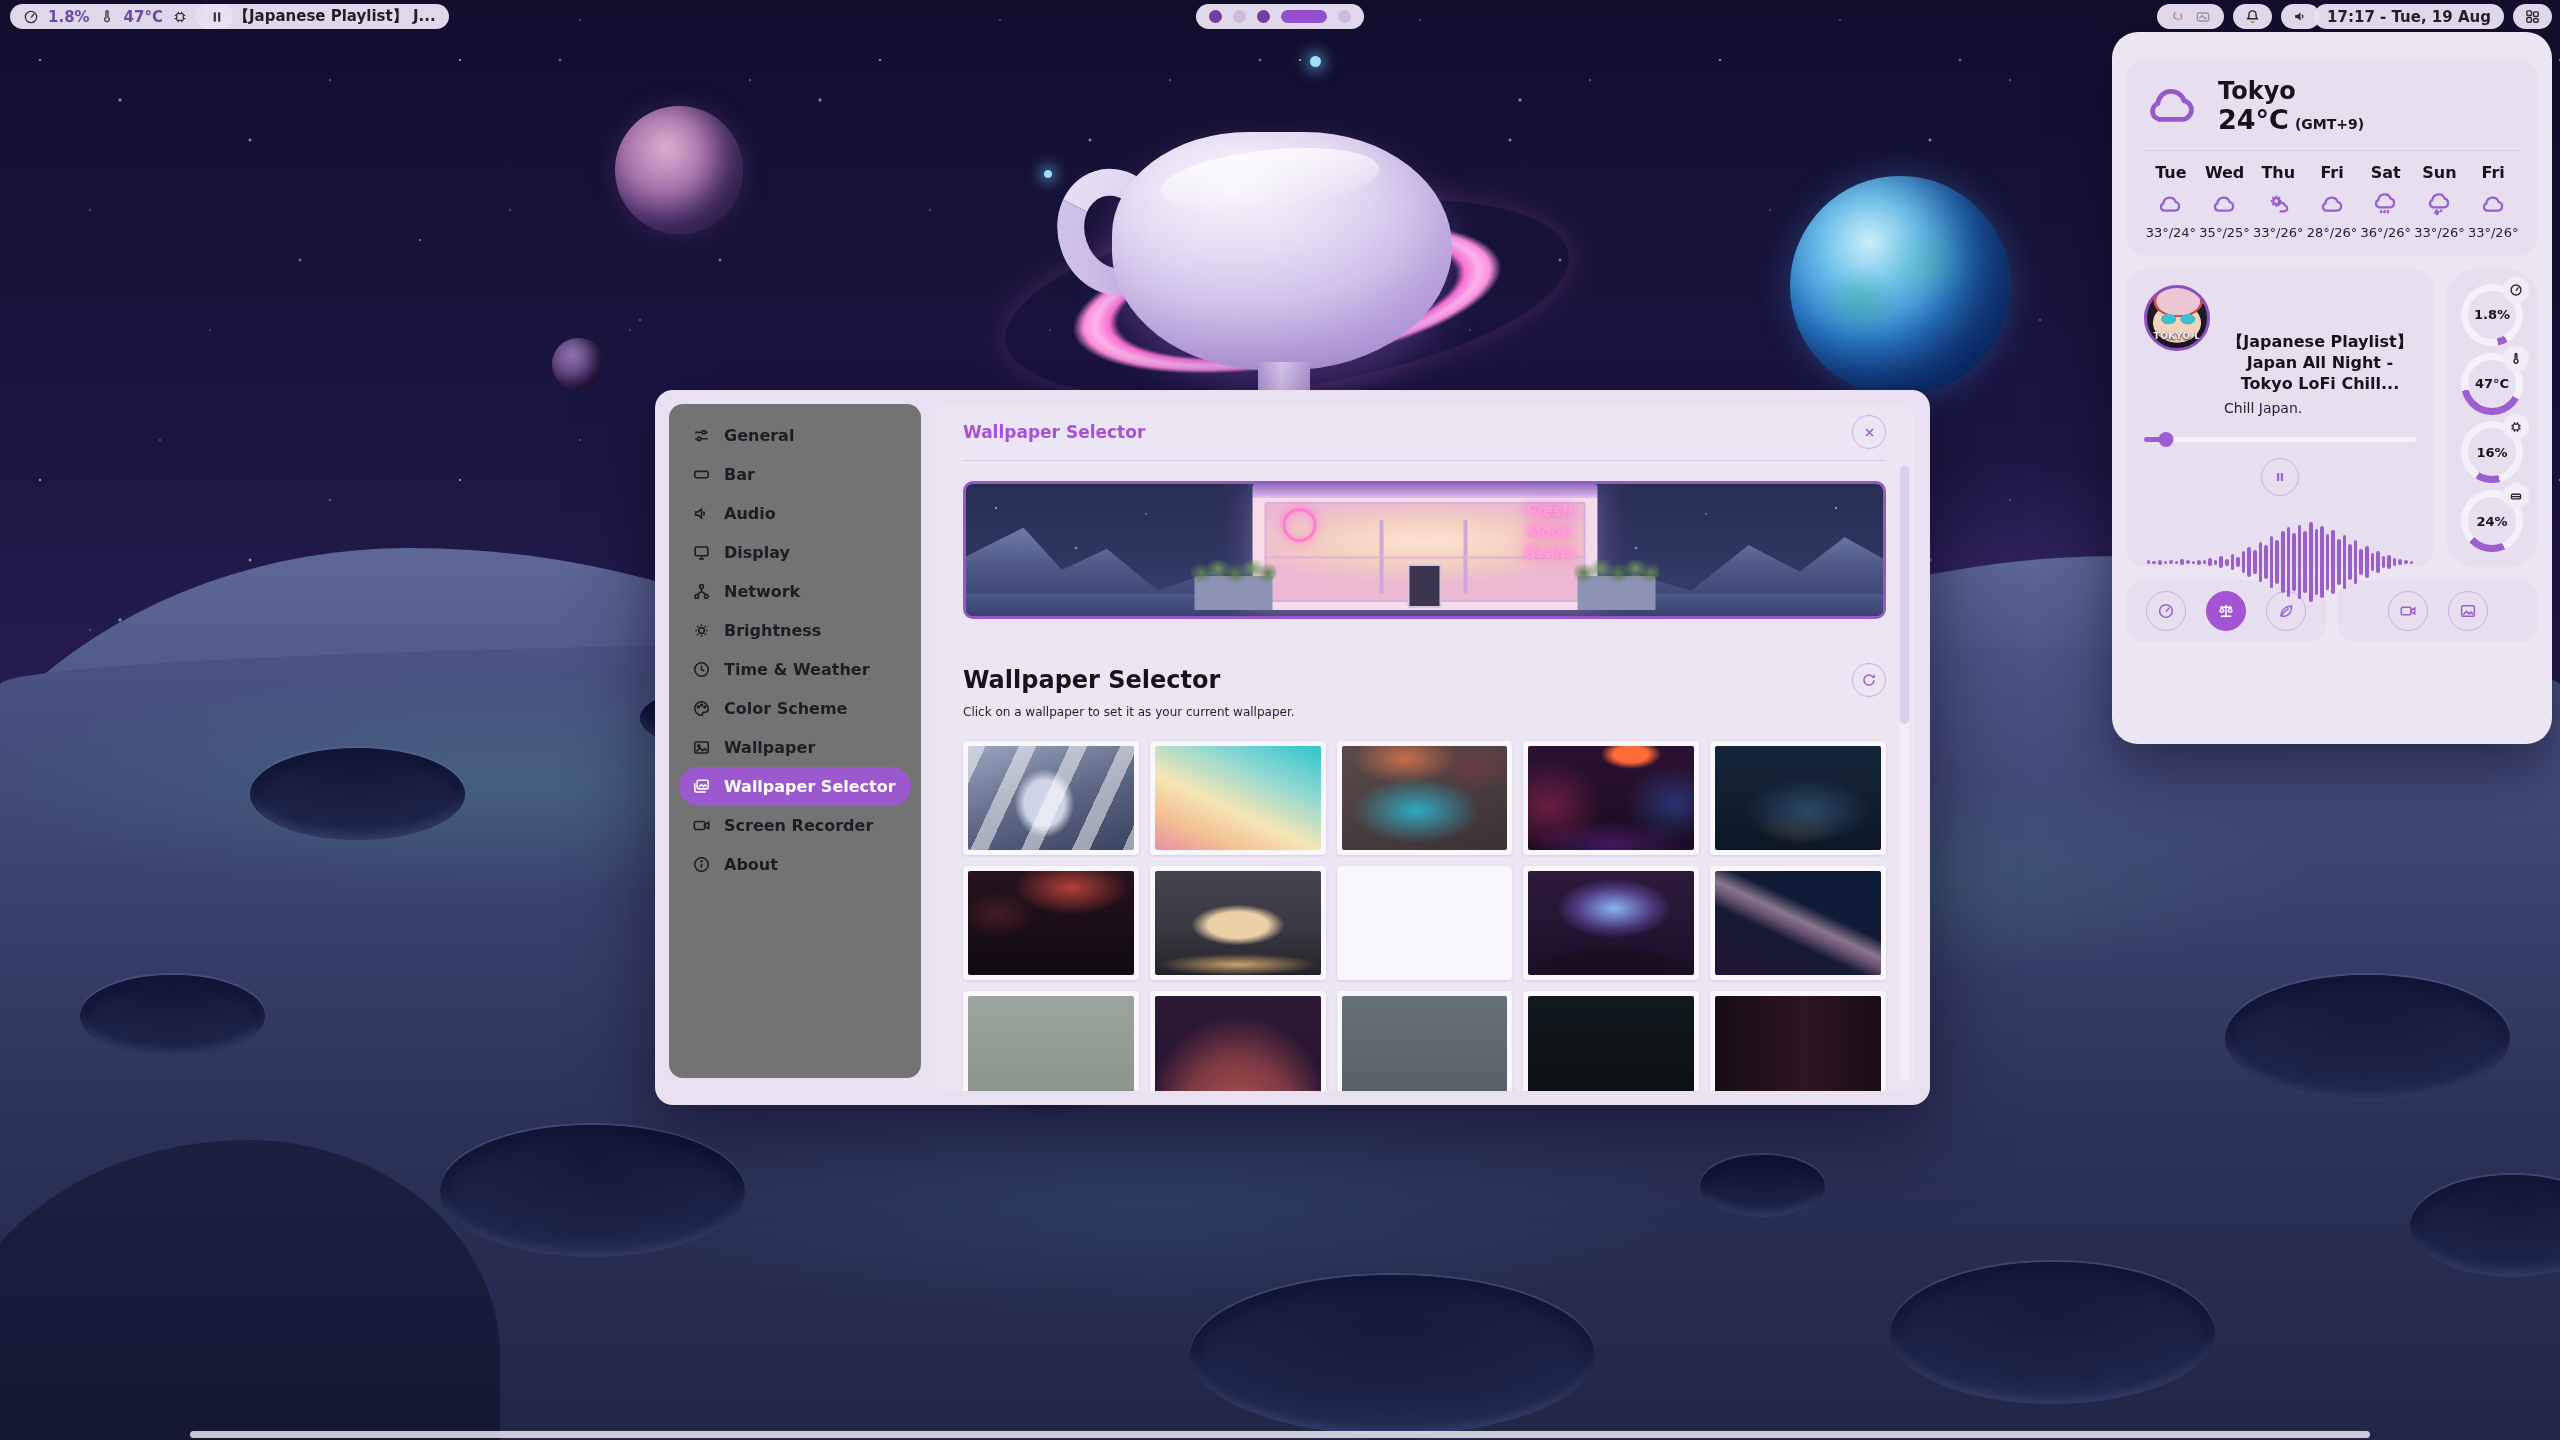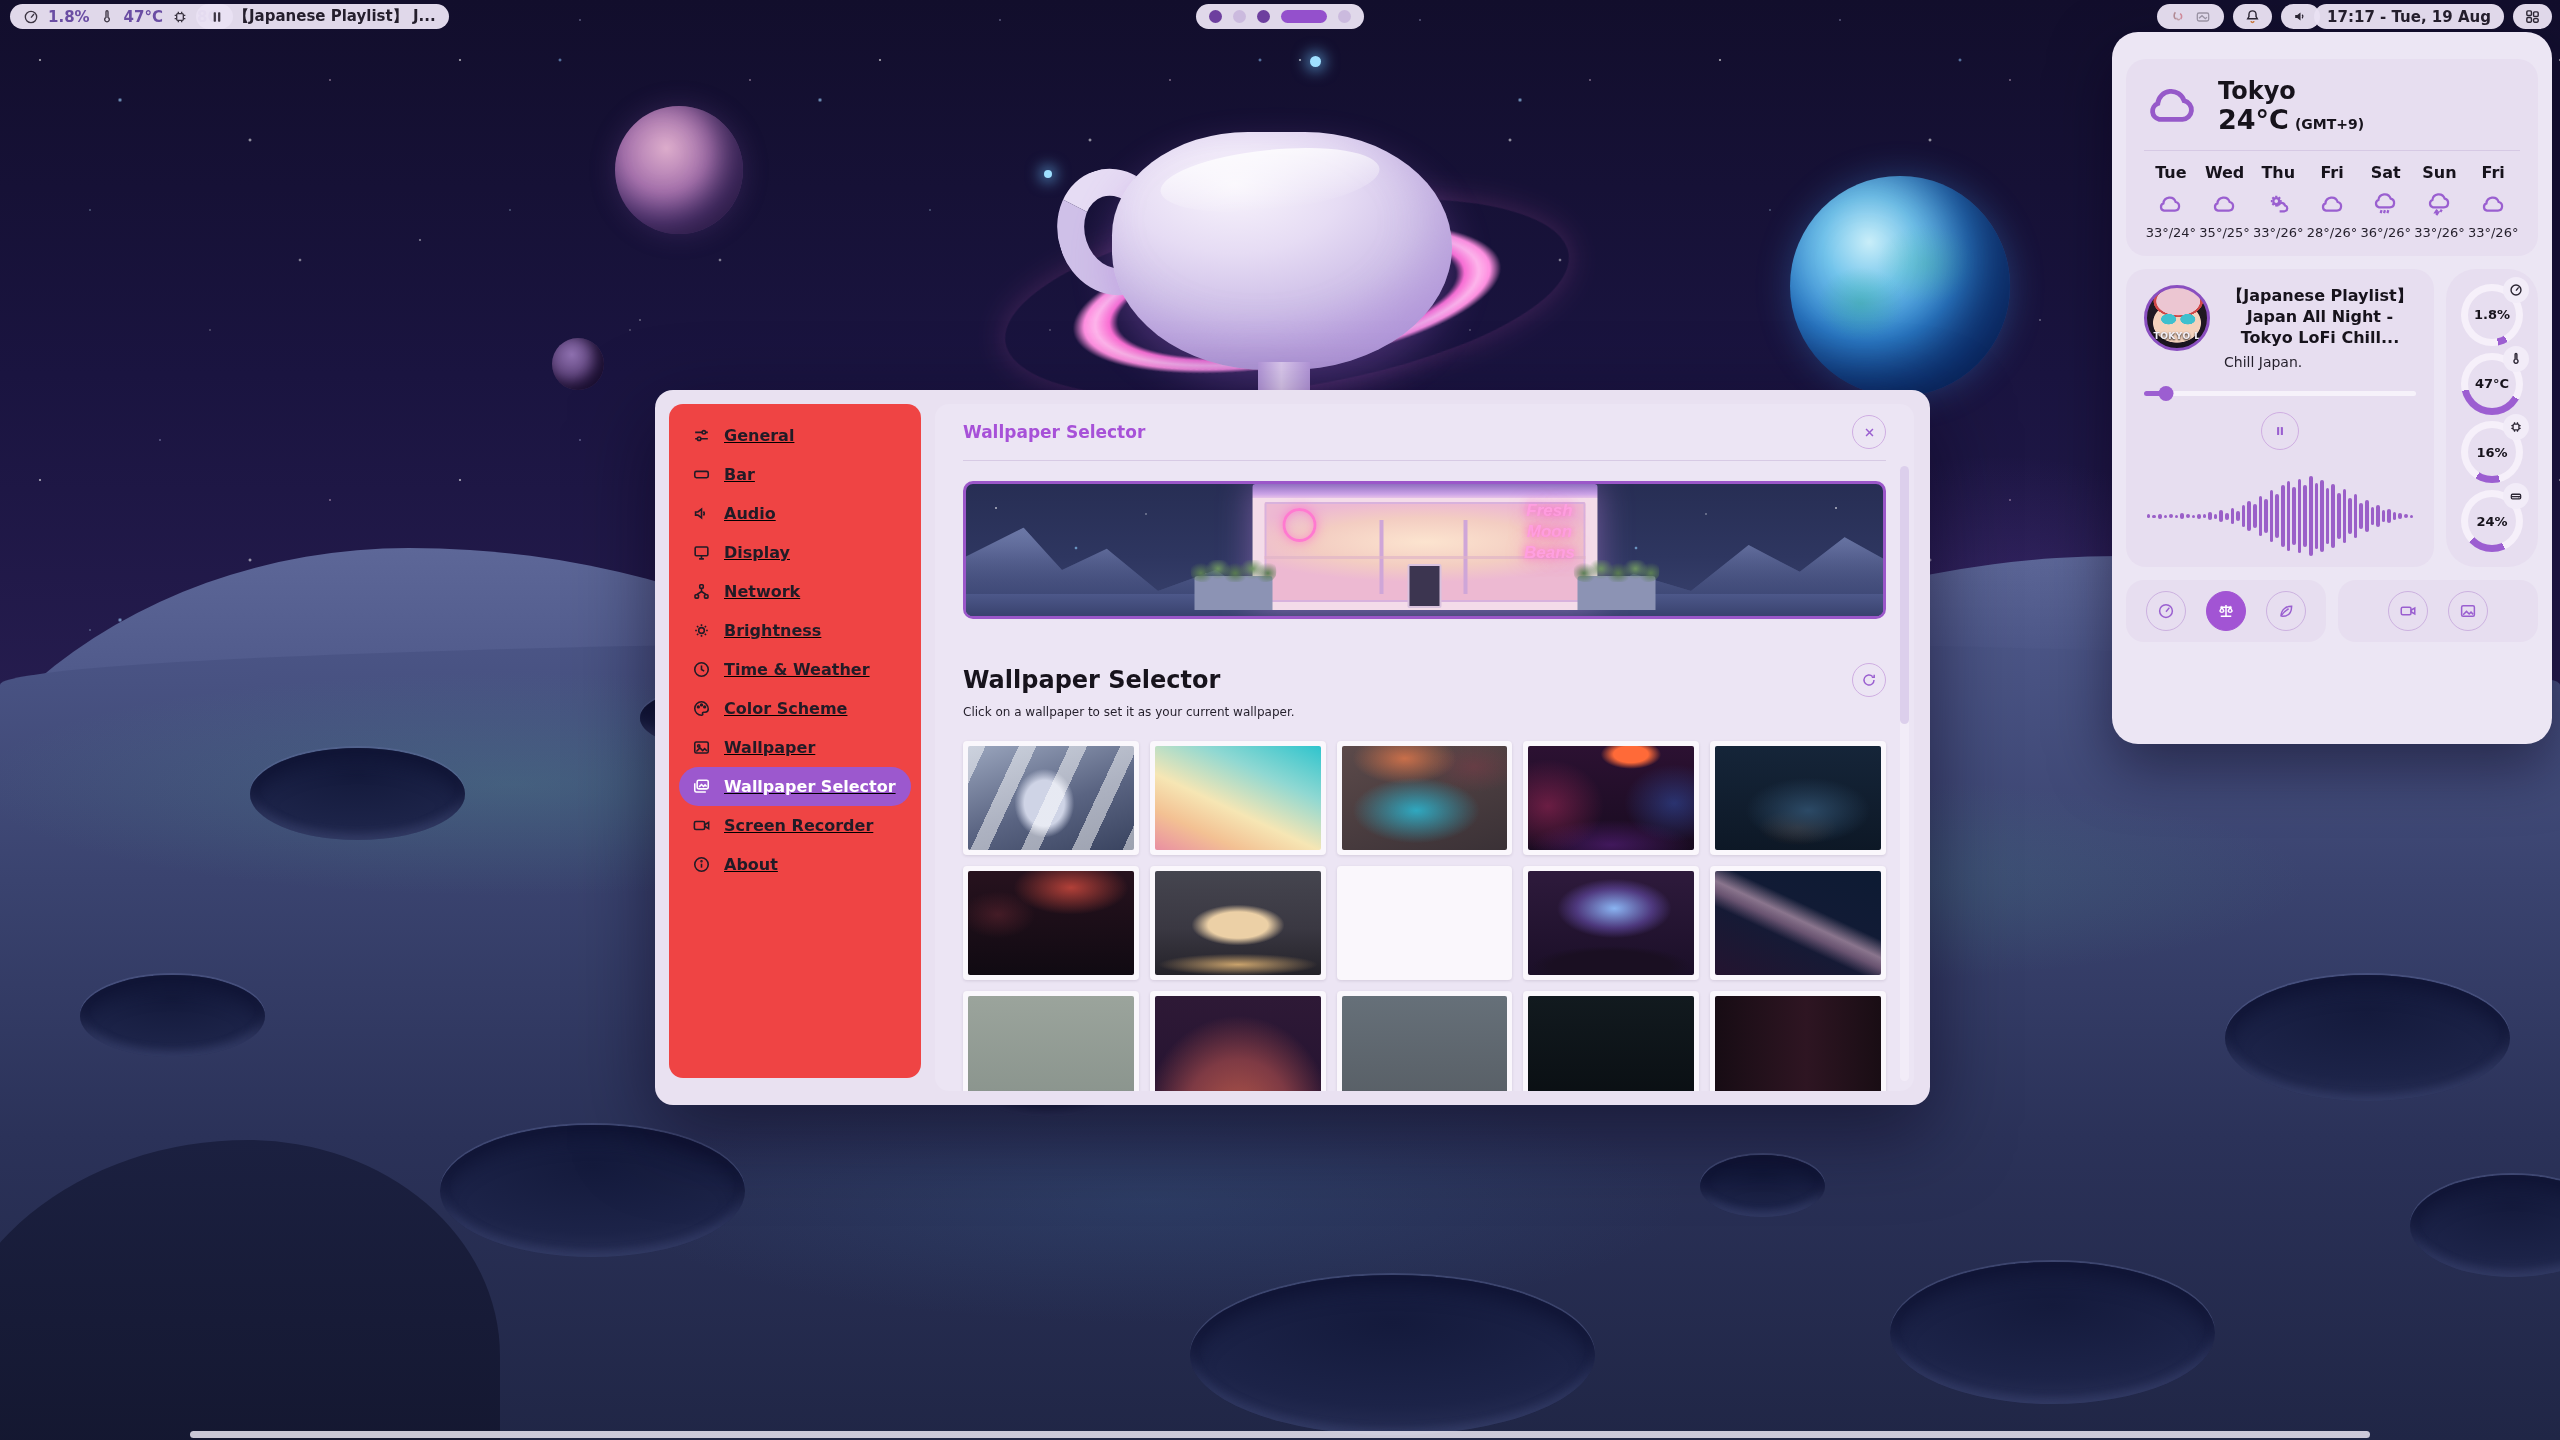--- a/index.html
+++ b/index.html
@@ -95,21 +95,21 @@
   .icon14 { width:16px; height:16px; color:#3b3442; }
   .ws-dot { width:13px; height:13px; border-radius:7px; }
   .ws-dot.occupied { background:#6d3f9e; }
   .ws-dot.empty { background:#cbbade; }
   .ws-dot.focused { width:46px; background:#9450cc; }
 
   
   .window { position:absolute; left:655px; top:390px; width:1275px; height:715px; z-index:30;
     background:#e9e1f1; border-radius:18px; box-shadow:0 26px 80px rgba(10,4,26,.55); }
   .sidebar { position:absolute; left:14px; top:14px; bottom:27px; width:252px;
-    background:#ef4444; border-radius:14px; padding:12px 10px;text-decoration:underline; }
+    background:#737373; border-radius:14px; padding:12px 10px; }
   .side-item { display:flex; align-items:center; gap:13px; height:39px; border-radius:20px;
     padding:0 13px; font-size:16px; font-weight:700; color:#211b26; }
   .side-item .icon18 { width:19px; height:19px; color:#211b26; flex:0 0 auto; }
   .side-item.active { background:#9c58ce; color:#ffffff; }
   .side-item.active .icon18 { color:#ffffff; }
 
   .content { position:absolute; left:280px; right:16px; top:14px; bottom:14px;
     background:#ece5f4; border-radius:14px; padding:0 28px; overflow:hidden; }
   .content-header { height:57px; display:flex; align-items:center; justify-content:space-between;
     border-bottom:1px solid #d7cae4; }
@@ -615,21 +615,21 @@
       </div>
     </div>
   </div>
 
   <div class="mid-row">
     <div class="card music">
       <div class="music-top">
         <div class="album">
           <span class="album-caption">TOKYO L</span>
         </div>
-        <div style="flex:1;">
+        <div style="flex:1;margin-top:46px;">
           <div class="music-title">【Japanese Playlist】 Japan All Night - Tokyo LoFi Chill...</div>
           <div class="music-sub">Chill Japan.</div>
         </div>
       </div>
       <div class="slider">
         <div class="slider-track"></div>
         <div class="slider-fill"></div>
         <div class="slider-thumb" style="left:8%"></div>
       </div>
       <div class="pause-row">

